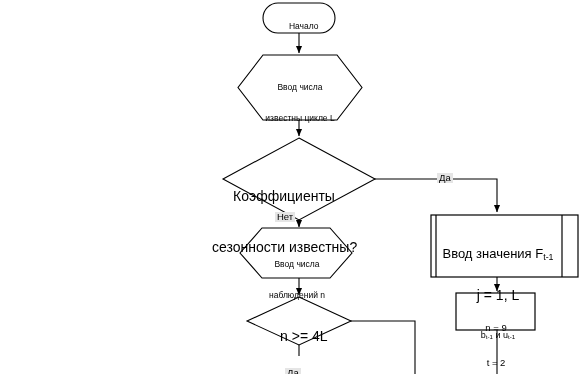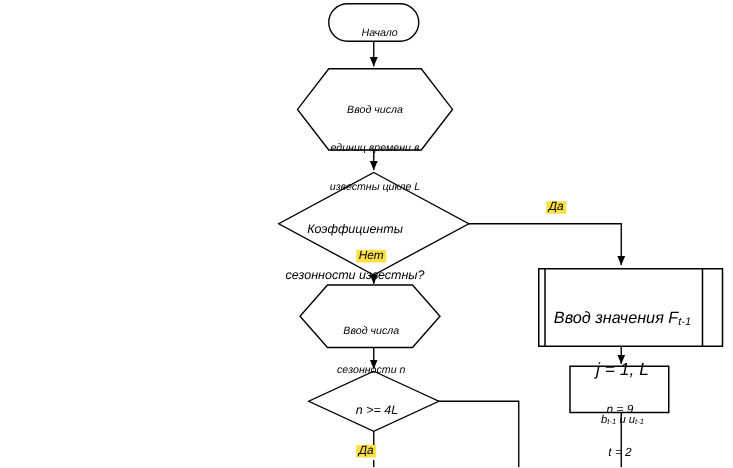--- a/index.html
+++ b/index.html
@@ -11,21 +11,20 @@
   body {
     font-family: "Liberation Sans", sans-serif;
     -webkit-font-smoothing: antialiased;
   }
   #canvas {
     position: relative;
     width: 586px;
     height: 374px;
     background: #ffffff;
     overflow: hidden;
-    font-style: italic;
   }
   #diagram-svg {
     position: absolute;
     left: 0;
     top: 0;
     width: 586px;
     height: 374px;
   }
   .shape-text {
     position: absolute;
@@ -33,33 +32,34 @@
     color: #000000;
     line-height: 1.22;
     white-space: pre;
     pointer-events: none;
   }
   .edge-label {
     position: absolute;
     color: #000000;
     font-size: 9.5px;
     line-height: 1;
-    background: #fde047;
+    background: #e5e5e5;
     padding: 0 2px;
+    margin-top: 12px;
   }
   .t-start   { left: 263px; top: 11px;  width: 72px;  font-size: 8.5px; }
   .t-hex1    { left: 238px; top: 61px;  width: 124px; font-size: 8.5px; }
-  .t-dia1    { left: 212px; top: 154px; width: 144px; font-size: 10px; }
+  .t-dia1    { left: 212px; top: 154px; width: 144px; font-size: 14px; }
   .t-hex2    { left: 242px; top: 238px; width: 110px; font-size: 8.5px; }
   .t-proc    { left: 437px; top: 220px; width: 122px; font-size: 10.5px; }
   .t-proc .l1 { font-size: 13px; }
   .t-proc .l2 { font-size: 14px; }
   .t-proc .l3 { font-size: 9px; }
   .t-box1    { left: 458px; top: 299px; width: 76px;  font-size: 9.5px; }
-  .t-dia2    { left: 250px; top: 311px; width: 92px;  font-size: 10px; }
+  .t-dia2    { left: 250px; top: 311px; width: 92px;  font-size: 14px; }
   sub { font-size: 0.68em; vertical-align: baseline; position: relative; top: 0.28em; }
 </style>
 </head>
 <body>
 
 <div id="canvas">
 
   <svg id="diagram-svg" viewBox="0 0 586 374">
     <defs>
       <marker id="arrowhead" markerWidth="9" markerHeight="9" refX="7.4" refY="3.6" orient="auto" markerUnits="userSpaceOnUse">
@@ -112,48 +112,47 @@
 
     <polygon points="296,297 348,321 296,345 244,321" fill="#ffffff" stroke="#000000" stroke-width="1.1" transform="translate(3,0)"></polygon>
   </svg>
 
   <div class="shape-text t-start">
     <span>Начало</span>
   </div>
 
   <div class="shape-text t-hex1">
     <div>Ввод числа</div>
-    <div>единиц времени в</div>
     <div>известны цикле L</div>
   </div>
 
   <div class="shape-text t-dia1">
     <div>Коэффициенты</div>
     <div>сезонности известны?</div>
   </div>
 
   <div class="shape-text t-hex2">
     <div>Ввод числа</div>
-    <div>сезонности n</div>
+    <div>наблюдений n</div>
   </div>
 
   <div class="shape-text t-proc">
     <div class="l1"><span>Ввод значения F</span><sub>t-1</sub></div>
     <div class="l2">j = 1, L</div>
     <div class="l3"><span>b</span><sub>t-1</sub><span> и u</span><sub>t-1</sub></div>
   </div>
 
   <div class="shape-text t-box1">
     <div>n = 9</div>
     <div>t = 2</div>
   </div>
 
   <div class="shape-text t-dia2">
     <span>n &gt;= 4L</span>
   </div>
 
   <div class="edge-label" style="left:437px; top:161px;">Да</div>
 
-  <div class="edge-label" style="left:285px; top:200px;">Нет</div>
+  <div class="edge-label" style="left:275px; top:200px;">Нет</div>
 
   <div class="edge-label" style="left:285px; top:356px;">Да</div>
 
 </div>
 
 </body></html>

